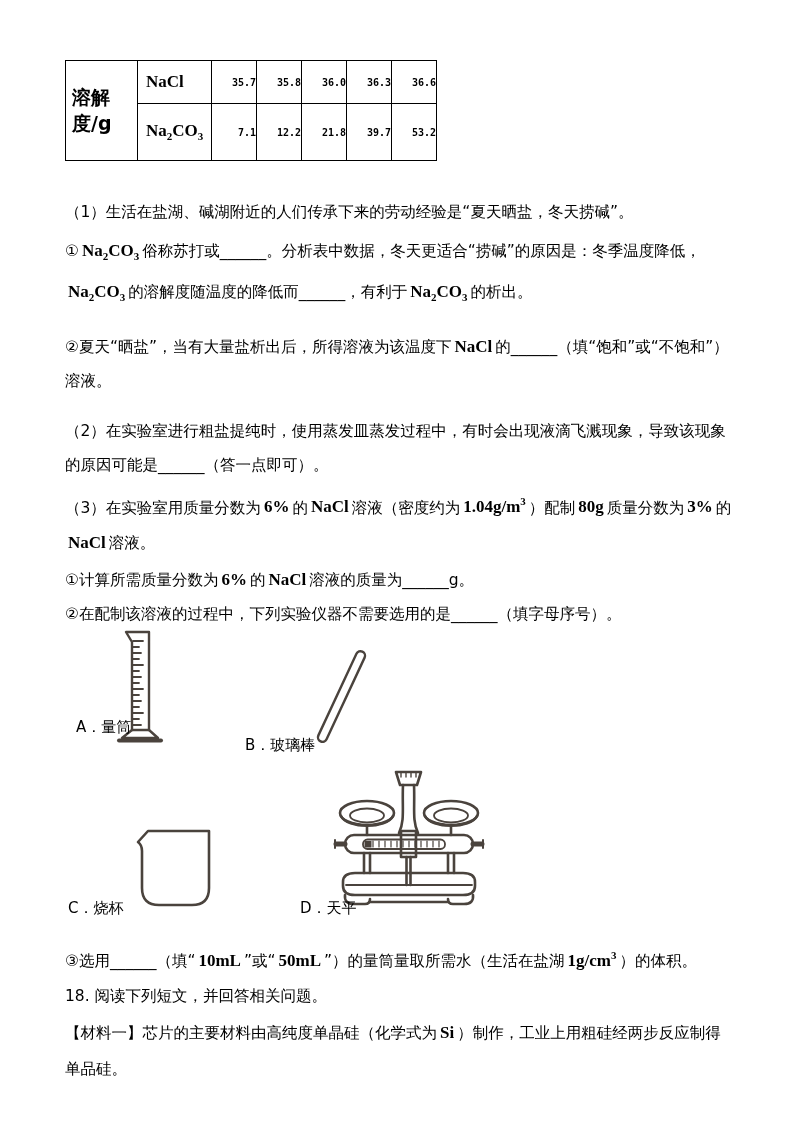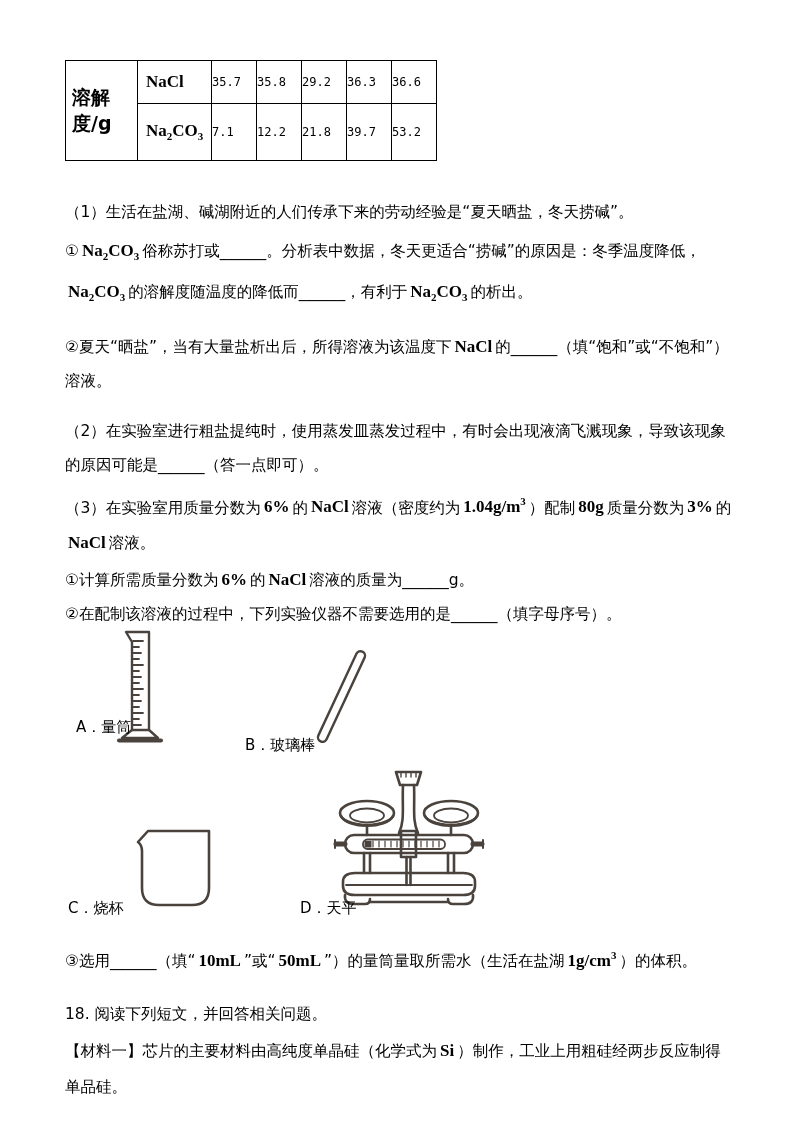--- a/index.html
+++ b/index.html
@@ -13,23 +13,24 @@
     overflow:hidden;
     position:relative;
   }
 
   
   table.sol { border-collapse:collapse; table-layout:fixed; }
   table.sol td { border:1.4px solid #000; vertical-align:middle; }
   td.hdr { width:72px; padding-left:6px; font-size:19px;font-weight:bold; }
   td.sub { width:74px; padding-left:8px; }
   td.num {
-    width:45px; text-align:left;
+    width:45px; text-align:right;
     font-family:"DejaVu Sans Mono","Liberation Mono",monospace;
-    font-size:12px;
+    font-size:10px;
+    font-weight:bold;
   }
   tr.r1 { height:43px; }
   tr.r2 { height:57px; }
 
   
   .para { line-height:34px; margin-top:14px; }
   .para .txt { white-space:pre-wrap; }
   .chem {
     font-family:"Liberation Serif","DejaVu Serif",serif;
     font-weight:bold; font-size:17px;
@@ -39,21 +40,21 @@
   .chem sup { font-size:11px; }
   .blank { letter-spacing:0; white-space:nowrap; }
   #p1 { margin-top:34px; }
   #p2 { margin-top:4px;  line-height:36px; }
   #p3 { margin-top:14px; line-height:34px; }
   #p4 { margin-top:16px; }
   #p5 { margin-top:2px; line-height:36px; }
   #p6 { margin-top:2px; }
   #p7 { margin-top:0; }
   #p8 { margin-top:6px; line-height:36px; }
-  #p9 { margin-top:18px; }
+  #p9 { margin-top:0; }
   #p10 { margin-top:2px; line-height:36px; }
 
   
   .figures { position:relative; height:300px; margin-top:0; }
   .figures .fig { position:absolute; }
   .fig-label { position:absolute; font-size:15px; }
   #fig-cylinder { left:47px; top:-3px; }
   #label-a      { left:3px;  top:87px;margin-left:8px; }
   #fig-rod      { left:246px; top:15px; }
   #label-b      { left:180px; top:105px; }
@@ -65,21 +66,21 @@
 </head>
 <body>
 
 <table class="sol">
   <tbody>
       <tr class="r1">
     <td class="hdr" rowspan="2">溶解度/g</td>
     <td class="sub chem">NaCl</td>
     <td class="num">35.7</td>
     <td class="num">35.8</td>
-    <td class="num">29.2</td>
+    <td class="num">36.0</td>
     <td class="num">36.3</td>
     <td class="num">36.6</td>
   </tr>
   <tr class="r2">
     <td class="sub chem">Na<sub>2</sub>CO<sub>3</sub></td>
     <td class="num">7.1</td>
     <td class="num">12.2</td>
     <td class="num">21.8</td>
     <td class="num">39.7</td>
     <td class="num">53.2</td>

